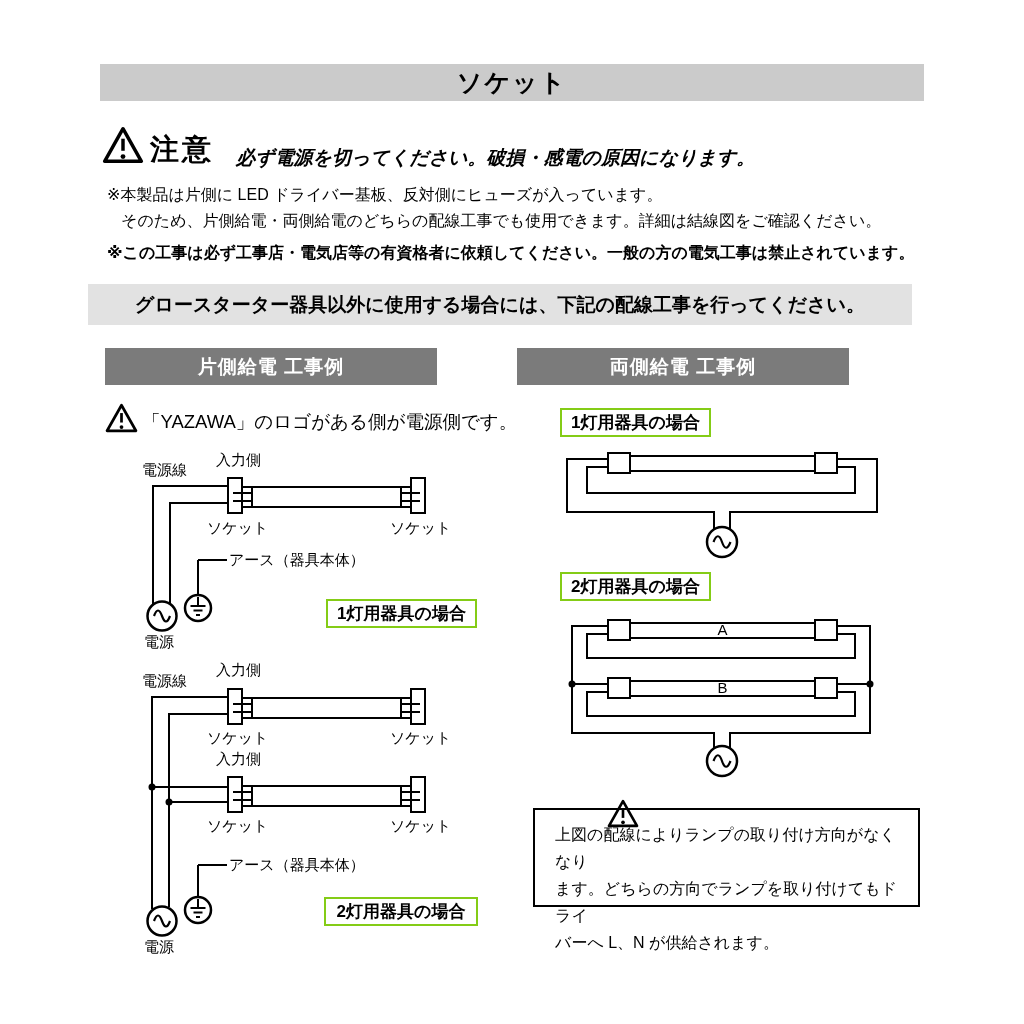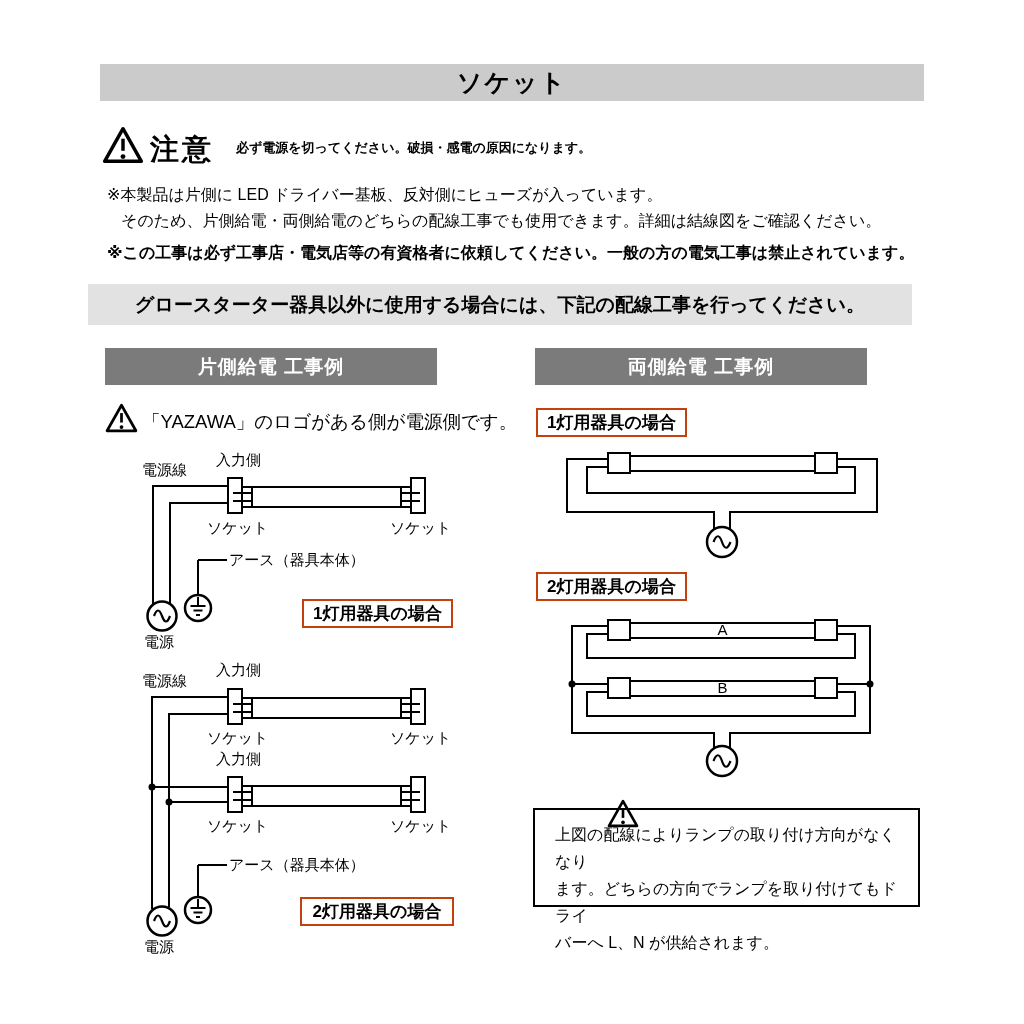--- a/index.html
+++ b/index.html
@@ -6,35 +6,35 @@
   .page{
     position:relative;width:1024px;height:1024px;background:#fff;overflow:hidden;
     font-family:"Liberation Sans","DejaVu Sans",sans-serif;color:var(--text-color,#000);
   }
   .abs{position:absolute;}
   .title-bar{
     left:100px;top:64px;width:824px;height:37px;background:var(--title-bar-bg,#ccc);
     font-size:25px;font-weight:700;letter-spacing:2px;text-align:center;line-height:37px;
   }
   .caution-heading{left:150px;top:130px;font-size:29px;font-weight:700;letter-spacing:3px;}
-  .caution-text{left:236px;top:139px;font-size:13px;font-weight:700;}
+  .caution-text{left:236px;top:145px;font-size:19px;font-weight:700;font-style:italic;}
   .note{font-size:16px;}
   .note.b{font-weight:700;}
   .banner{
     left:88px;top:284px;width:824px;height:41px;background:var(--banner-bg,#e2e2e2);
     font-size:19px;font-weight:700;text-align:center;line-height:41px;
   }
   .sec-header{
     top:348px;width:332px;height:37px;background:var(--section-header-bg,#7b7b7b);
     color:var(--section-header-fg,#fff);font-size:19px;font-weight:700;text-align:center;line-height:37px;letter-spacing:1px;
   }
   .yazawa-text{left:142px;top:409px;font-size:18.5px;font-weight:400;}
   .lbl{font-size:15px;white-space:nowrap;}
   .cap-box{
-    border:2px solid #c2410c;font-size:17px;font-weight:700;text-align:center;line-height:25px;white-space:nowrap;
+    border:2px solid #84cc16;font-size:17px;font-weight:700;text-align:center;line-height:25px;white-space:nowrap;margin-left:24px;
   }
   .tube-letter{font-size:15px;text-align:center;}
   .parallel-text{left:644px;top:806px;font-size:18px;font-weight:700;}
   .bottom-box{
     left:533px;top:808px;width:383px;height:95px;border:2px solid #000;
   }
   .bottom-box-text{
     padding:11px 14px 0 20px;font-size:16px;line-height:27px;white-space:pre-line;
   }
   svg.linework{left:0;top:0;pointer-events:none;}
@@ -57,21 +57,21 @@
   <div class="abs caution-heading">注意</div>
   <div class="abs caution-text">必ず電源を切ってください。破損・感電の原因になります。</div>
 
   <div class="abs note" style="left:107px;top:185px;">※本製品は片側に LED ドライバー基板、反対側にヒューズが入っています。</div>
   <div class="abs note b" style="left:107px;top:243px;">※この工事は必ず工事店・電気店等の有資格者に依頼してください。一般の方の電気工事は禁止されています。</div>
   <div class="abs note" style="left:121px;top:211px;">そのため、片側給電・両側給電のどちらの配線工事でも使用できます。詳細は結線図をご確認ください。</div>
 
   <div class="abs banner">グロースターター器具以外に使用する場合には、下記の配線工事を行ってください。</div>
 
   <div class="abs sec-header" style="left:105px;">片側給電 工事例</div>
-  <div class="abs sec-header" style="left:535px;">両側給電 工事例</div>
+  <div class="abs sec-header" style="left:517px;">両側給電 工事例</div>
 
   <div class="abs" style="left:105px;top:403px;width:33px;">
     <svg class="warn" viewBox="0 0 40 36" width="33" height="30">
       <path d="M20 2.5 L37.5 33.5 H2.5 Z" fill="none" stroke="#000" stroke-width="3.3" stroke-linejoin="round"></path>
       <line x1="20" y1="12" x2="20" y2="23.5" stroke="#000" stroke-width="3.3"></line>
       <circle cx="20" cy="29" r="2.3" fill="#000"></circle>
     </svg>
   </div>
   <div class="abs yazawa-text">「YAZAWA」のロゴがある側が電源側です。</div>
 

